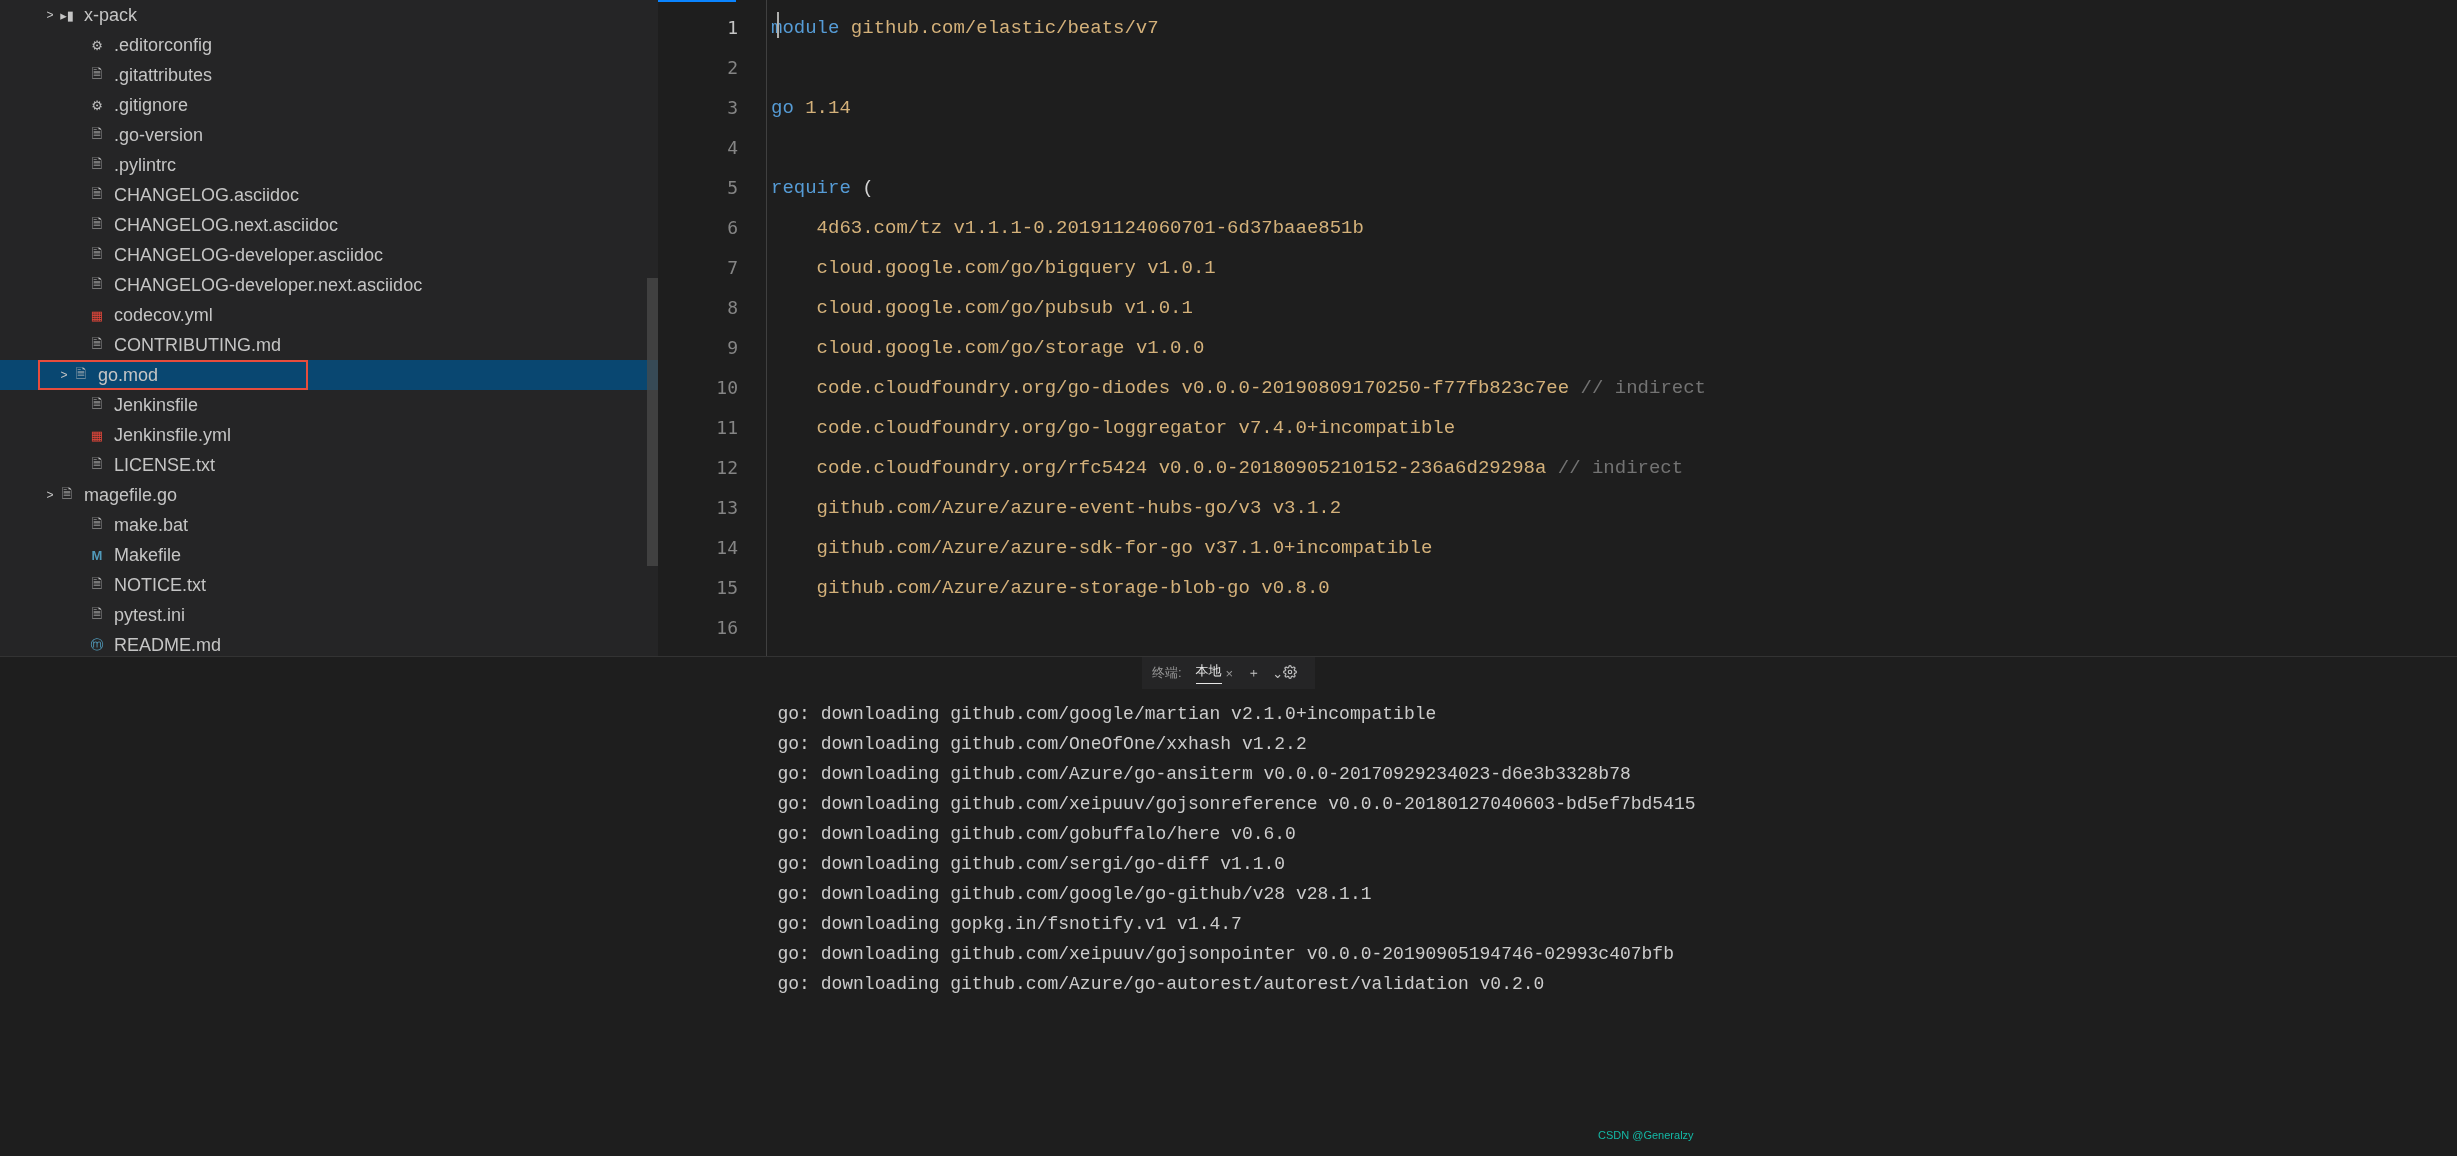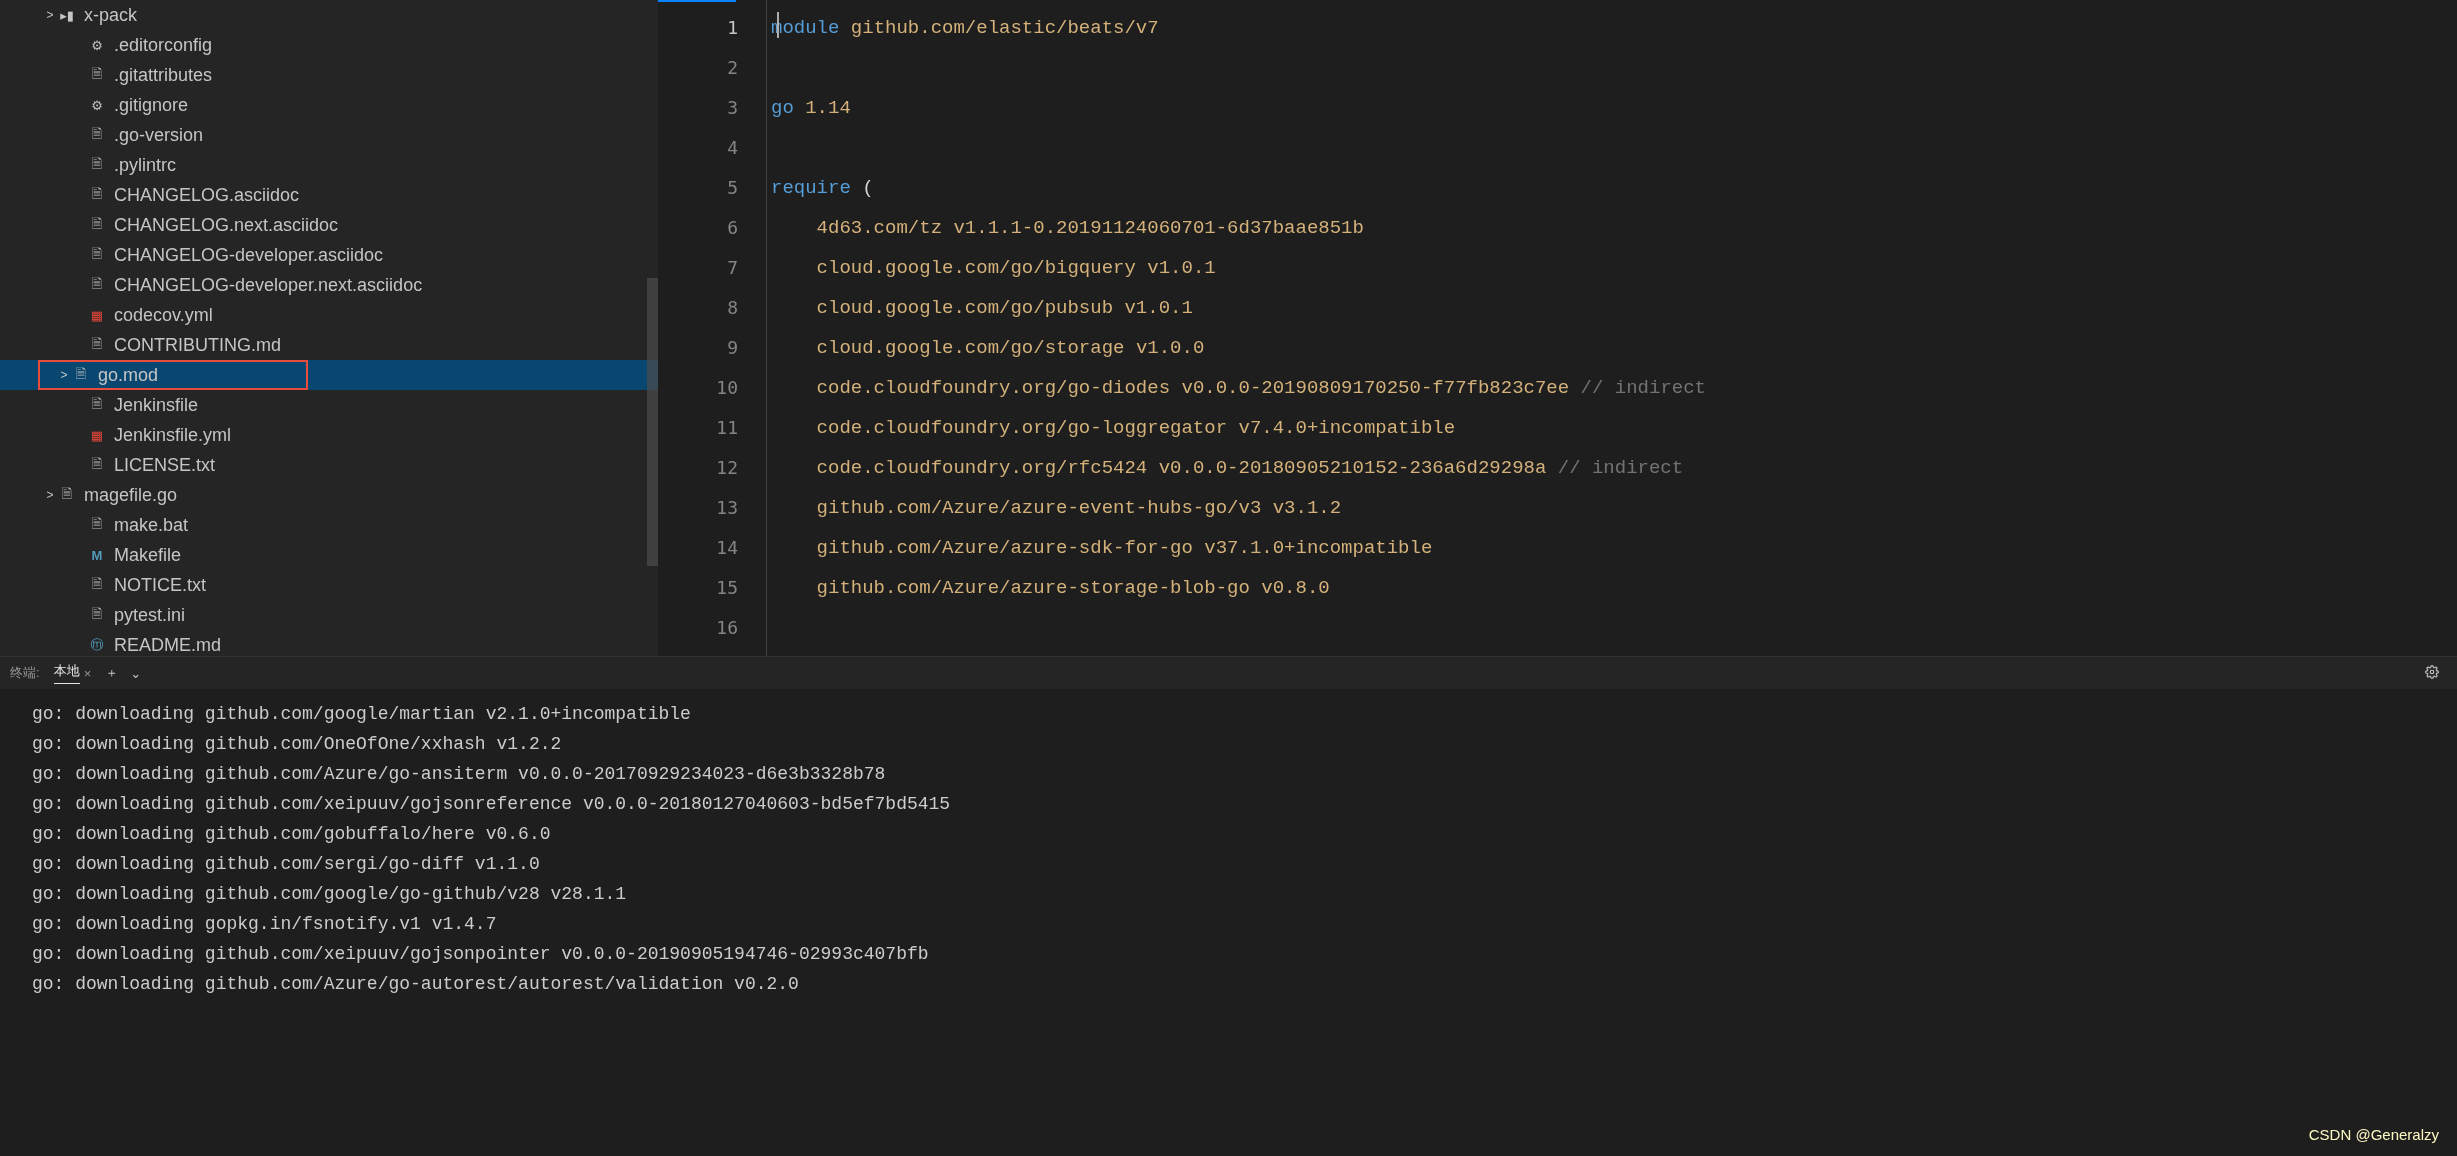--- a/index.html
+++ b/index.html
@@ -145,20 +145,21 @@
   .tk-punc { color: #d4d4d4; }
   .tk-com  { color: #737373; }
 
   
   .term-panel {
     flex: 1;
     background: #1e1e1e;
     border-top: 1px solid #333;
     display: flex;
     flex-direction: column;
+    align-items: center;
   }
   .term-tabs {
     height: 32px;
     background: #252526;
     display: flex;
     align-items: center;
     padding-left: 10px;
     font-size: 13px;
     color: #969696;
   }
@@ -188,22 +189,22 @@
     width: 12px;
     height: 22px;
     border: 1px solid #cccccc;
     vertical-align: -4px;
     margin-left: 4px;
   }
   .watermark {
     position: absolute;
     right: 18px;
     bottom: 6px;
-    font-size: 15px;
-    color: #fef9c3;
+    font-size: 11px;
+    color: #14b8a6;
     font-family: "Segoe UI", sans-serif;
   }
   svg.ic { width:14px; height:14px; }
 </style>
 </head>
 <body>
 
 <div class="top-split">
 
   <div class="sidebar">

